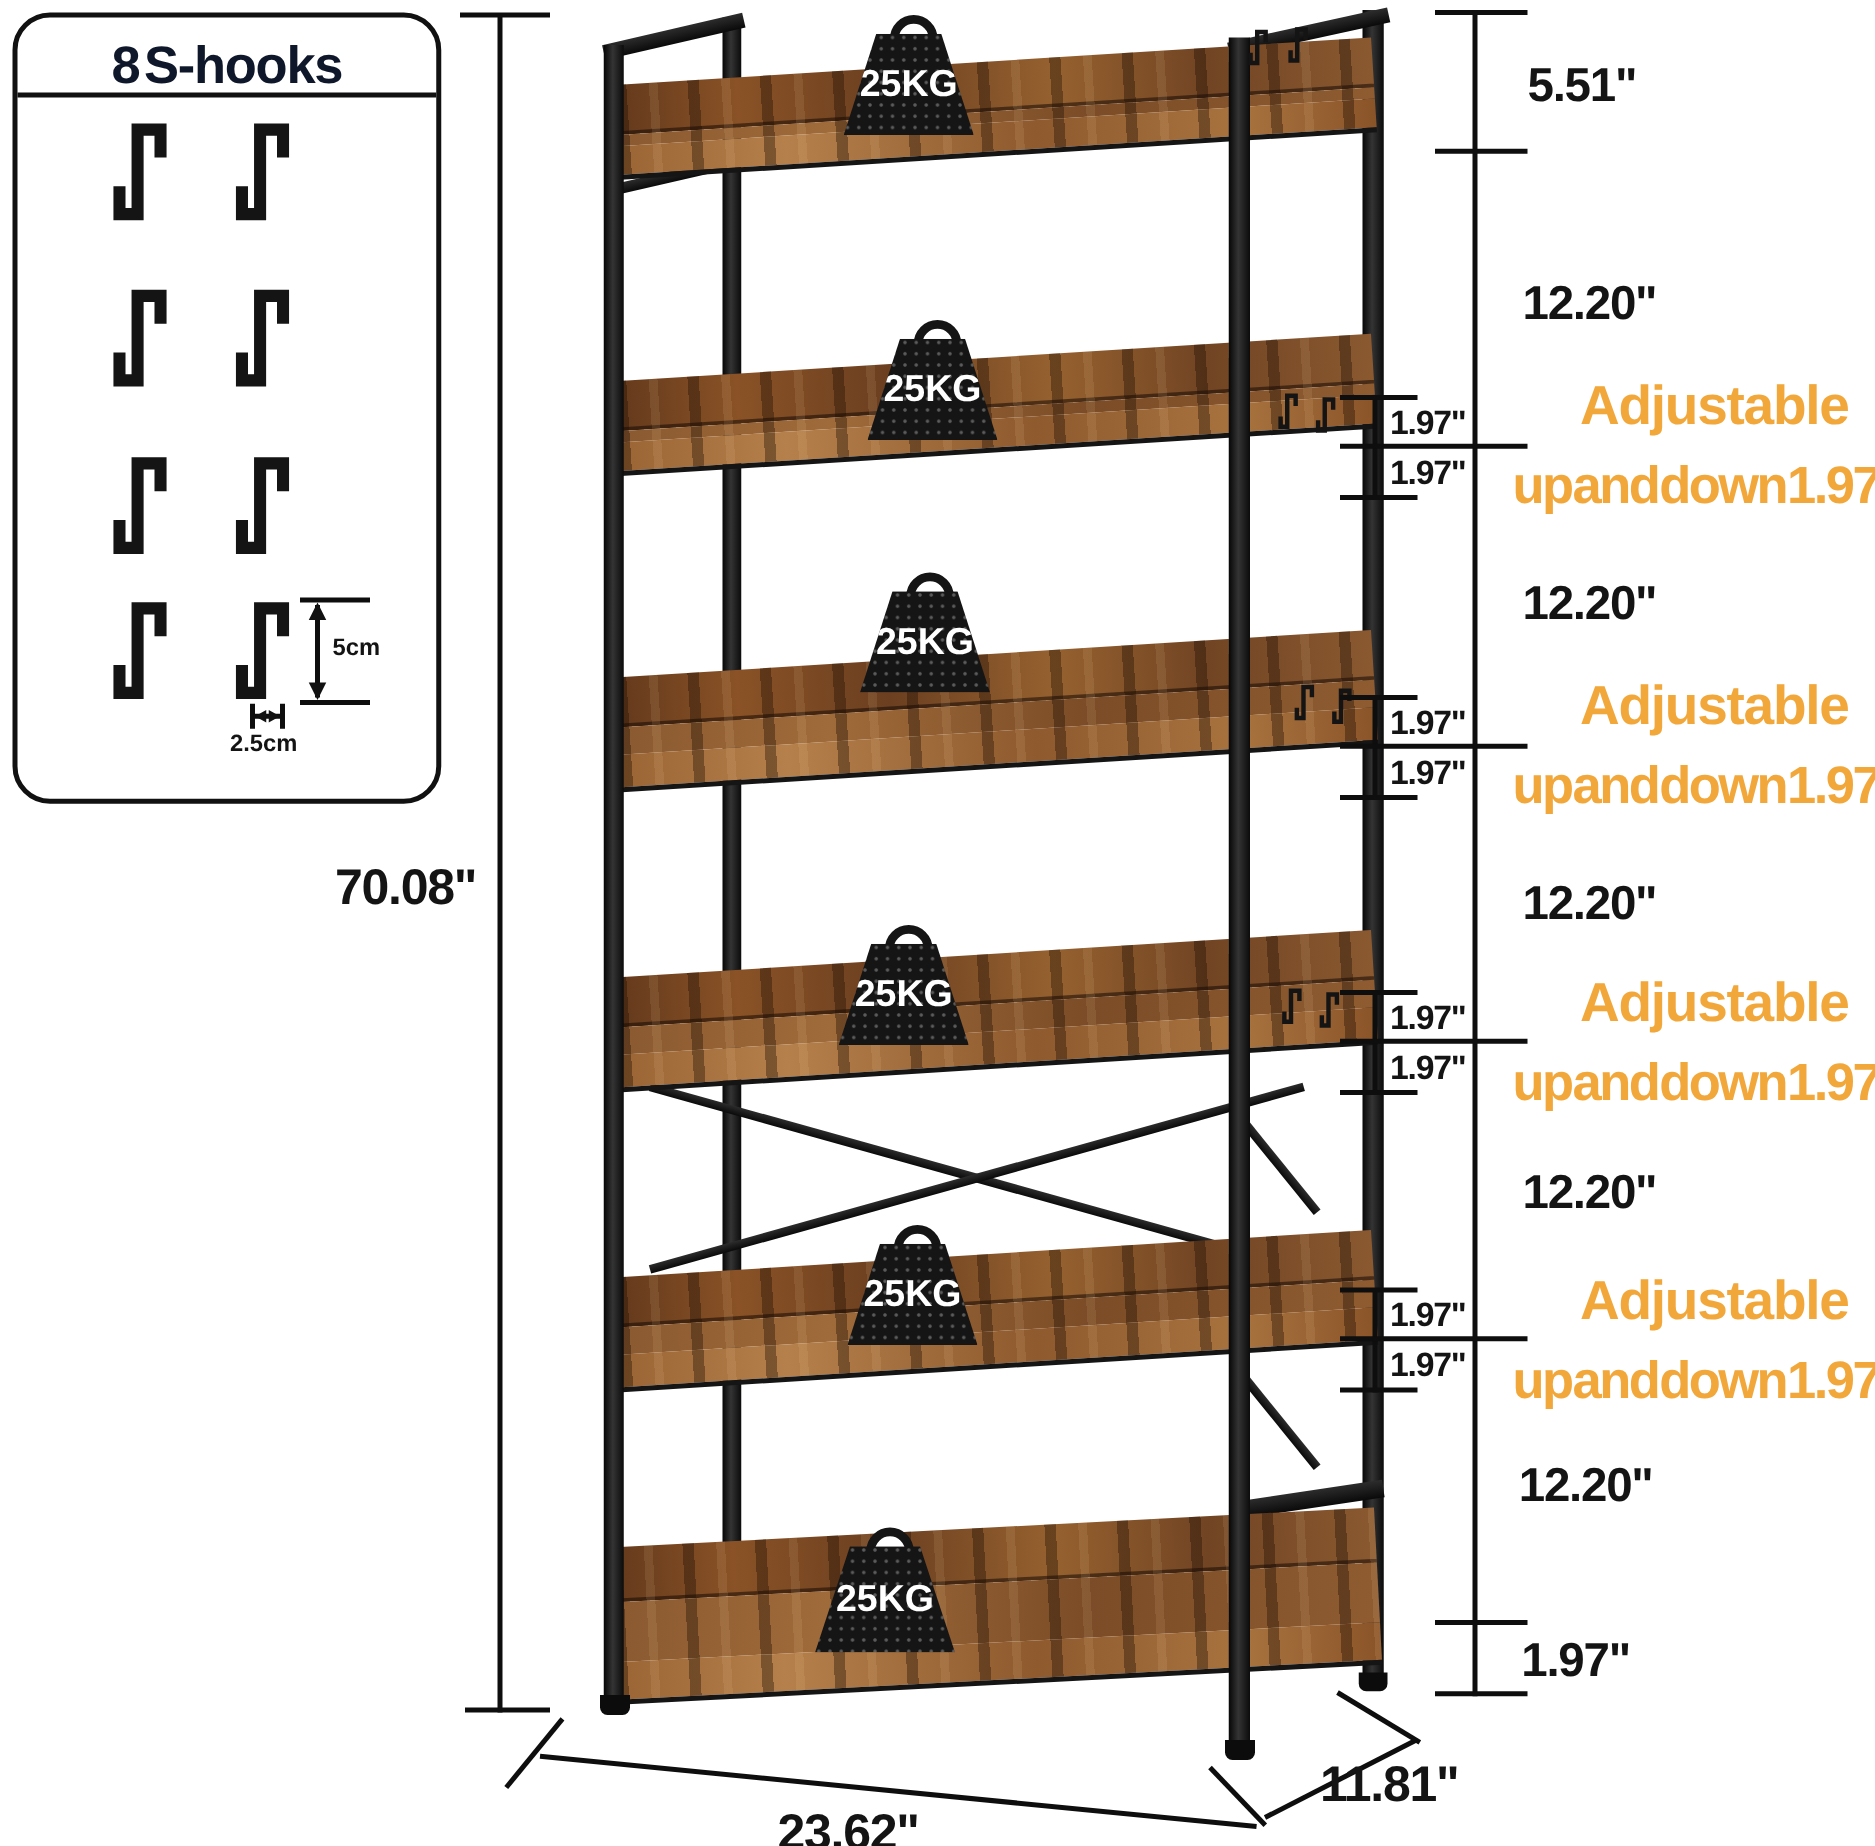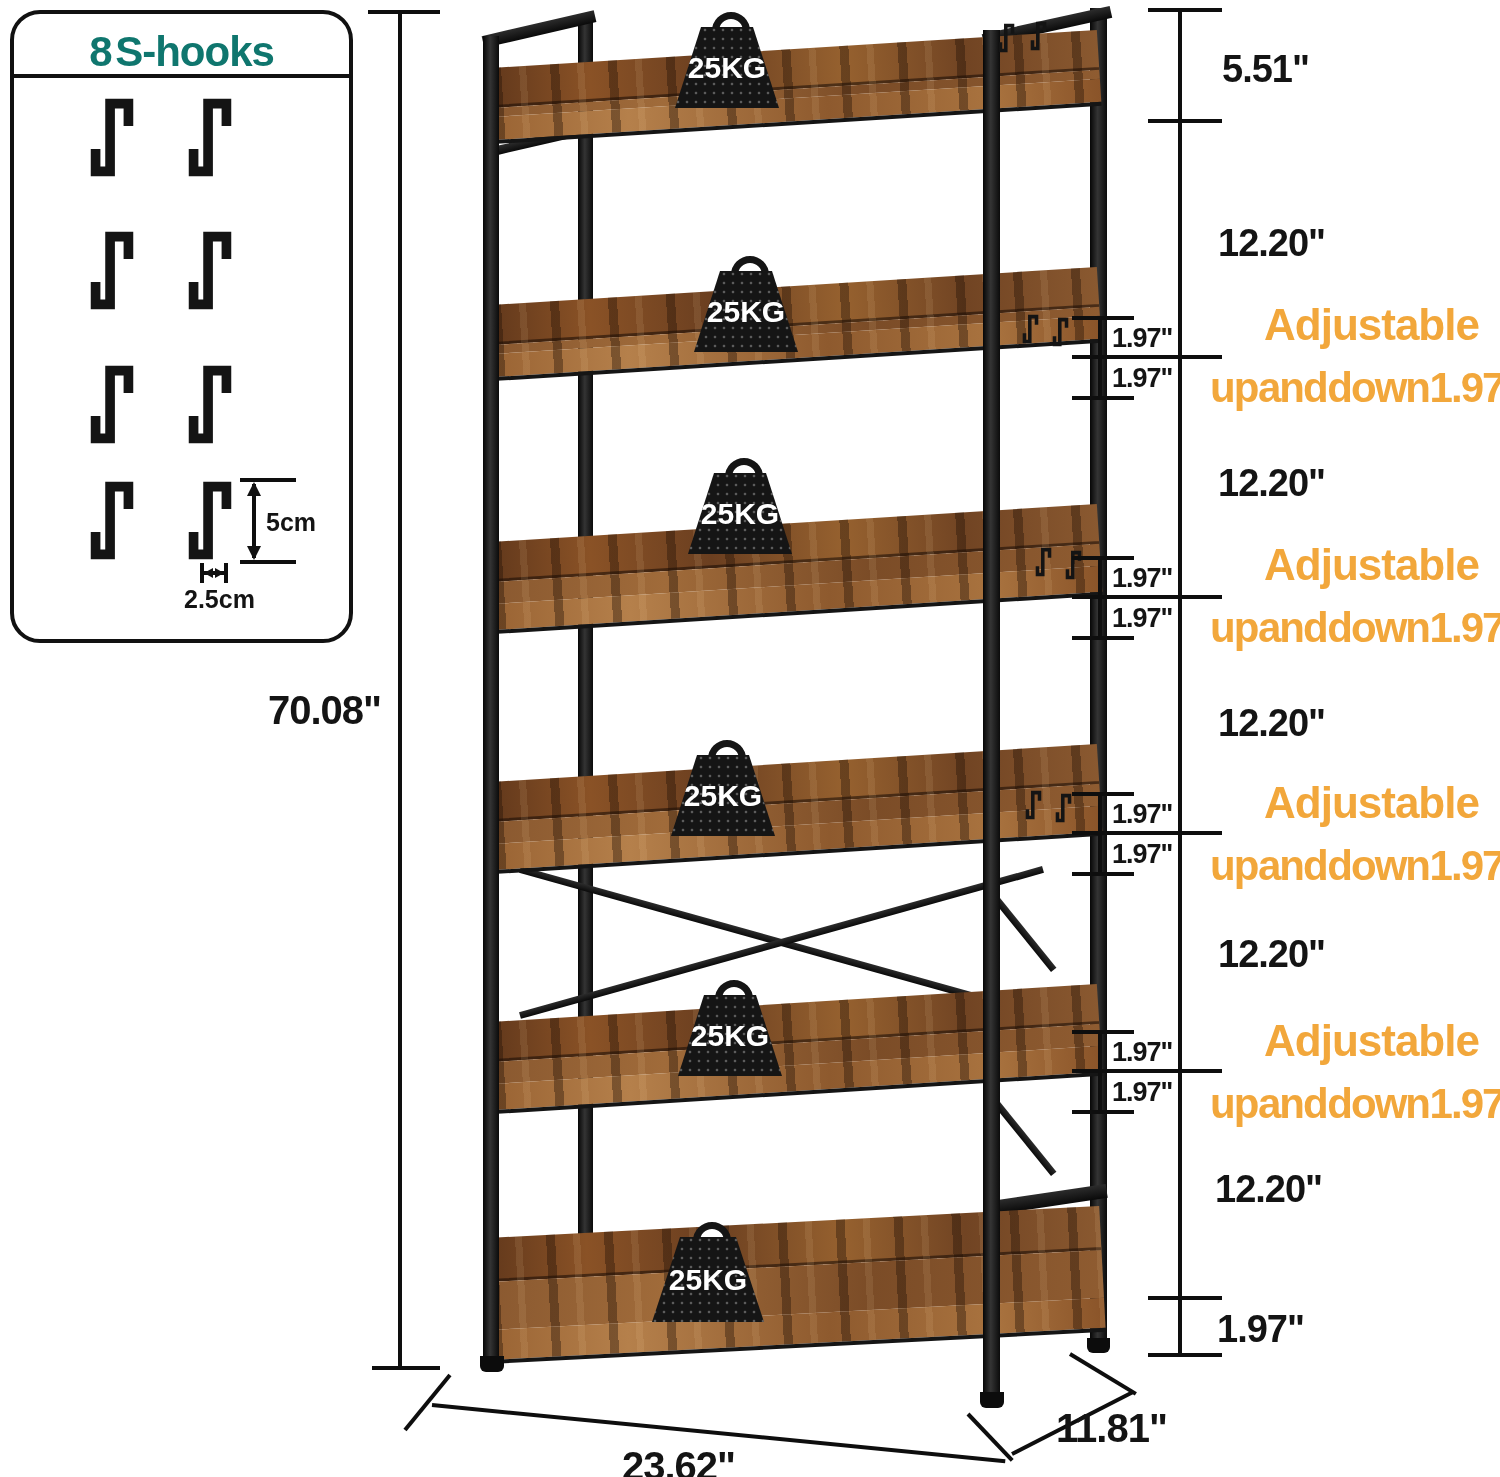--- a/index.html
+++ b/index.html
@@ -6,27 +6,27 @@
   #stage{position:relative;width:1500px;height:1477px;background:#fff;overflow:hidden;
          font-family:"Liberation Sans",sans-serif;}
   
   .abs{position:absolute;margin-left:40px;}
   .h{position:absolute;height:4px;background:#0e0e0e;}
   .v{position:absolute;width:4px;background:#0e0e0e;}
   .d{position:absolute;height:4px;background:#0e0e0e;transform-origin:0 50%;}
   .lab{position:absolute;font-weight:700;color:#141414;white-space:nowrap;}
   .dim{font-size:38px;letter-spacing:-1px;}
   .dim-sm{font-size:27px;letter-spacing:-1px;}
-  .dim-cm{font-size:25px;}
+  .dim-cm{font-size:19px;}
   .orange{position:absolute;color:#F2A73B;font-weight:700;white-space:nowrap;}
   .adj1{font-size:44px;letter-spacing:-1px;}
   .adj2{font-size:42px;letter-spacing:-2px;word-spacing:-9px;}
   
   .panel{position:absolute;left:10px;width:335px;background:#fff;border:4px solid #111;border-radius:30px;}
-  .panel-title{position:absolute;left:0;right:0;text-align:center;color:#0f766e;font-weight:700;
+  .panel-title{position:absolute;left:0;right:0;text-align:center;color:#0f172a;font-weight:700;
                font-size:42px;letter-spacing:-1px;word-spacing:-7px;}
   .panel-div{position:absolute;left:0;right:0;height:4px;background:#111;}
   
   .post{position:absolute;background:linear-gradient(90deg,#060606,#343434 45%,#0b0b0b);}
   .bar{position:absolute;background:linear-gradient(180deg,#2c2c2c,#0a0a0a);transform-origin:0 50%;}
   .foot{position:absolute;background:#0c0c0c;border-radius:0 0 6px 6px;}
   .shelf{position:absolute;transform-origin:0 0;}
   .rail,.deck,.front{position:absolute;left:0;right:0;}
   .rail{background:linear-gradient(90deg,#63391c,#8a5226 16%,#6b3f20 36%,#96612f 58%,#714423 78%,#8a5930);
         box-shadow:inset 0 -3px 0 rgba(20,10,4,.55);}

